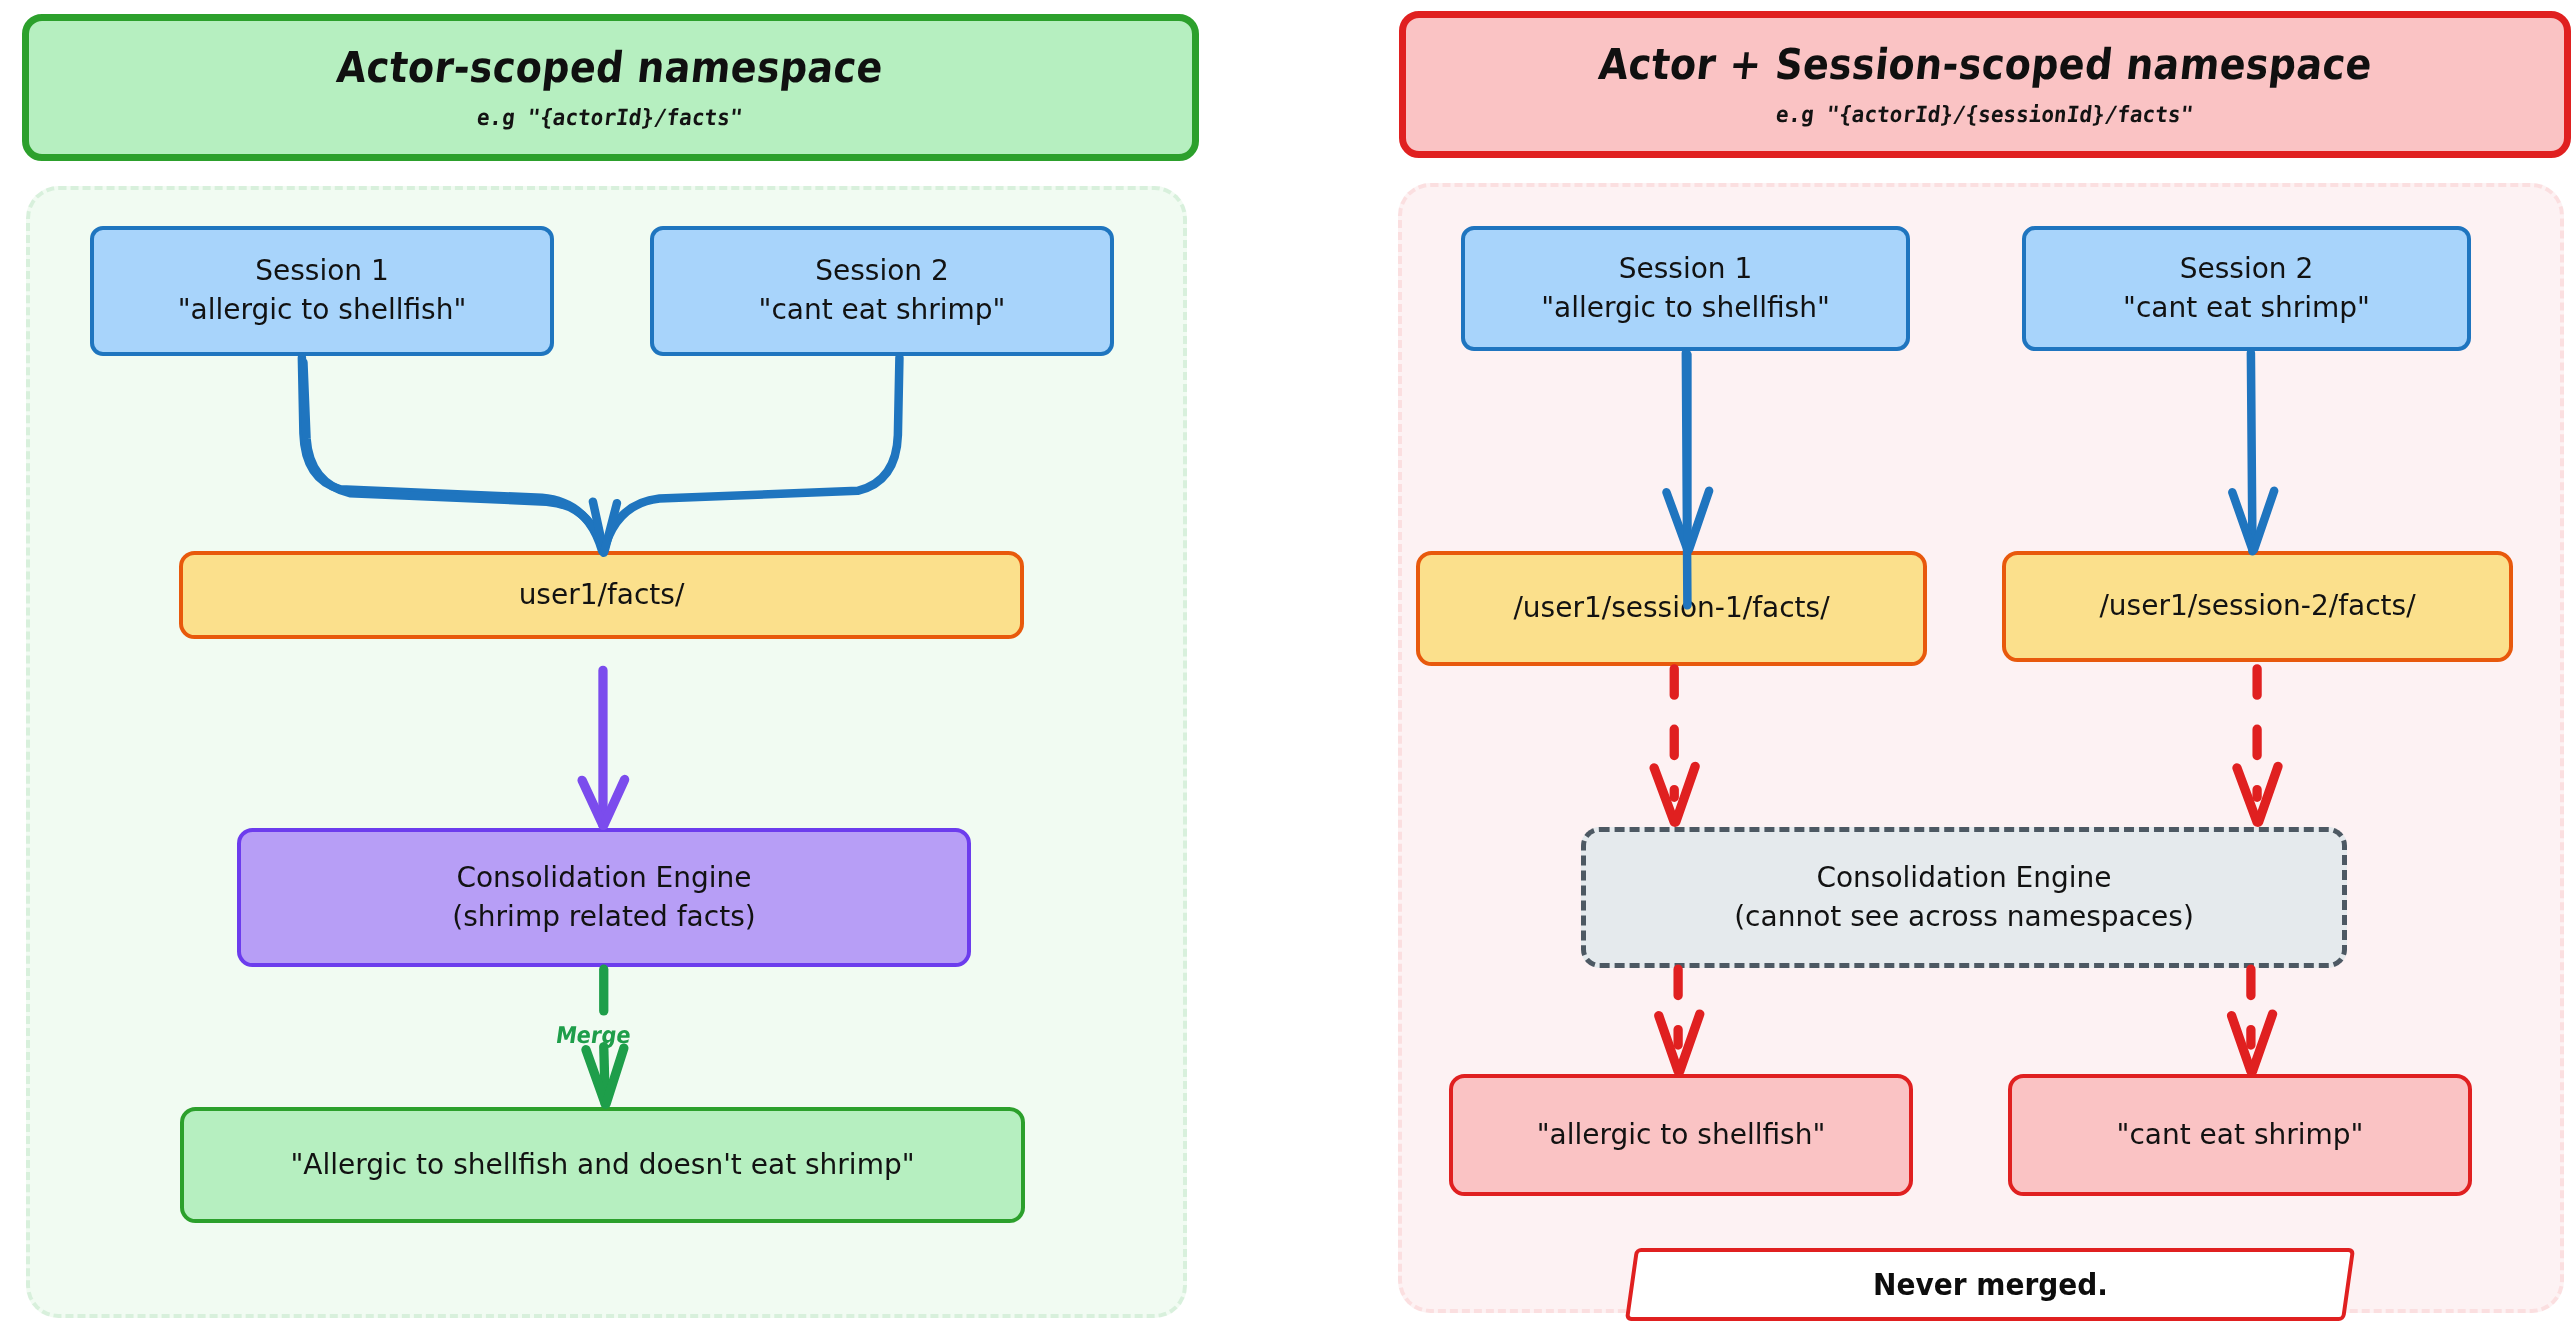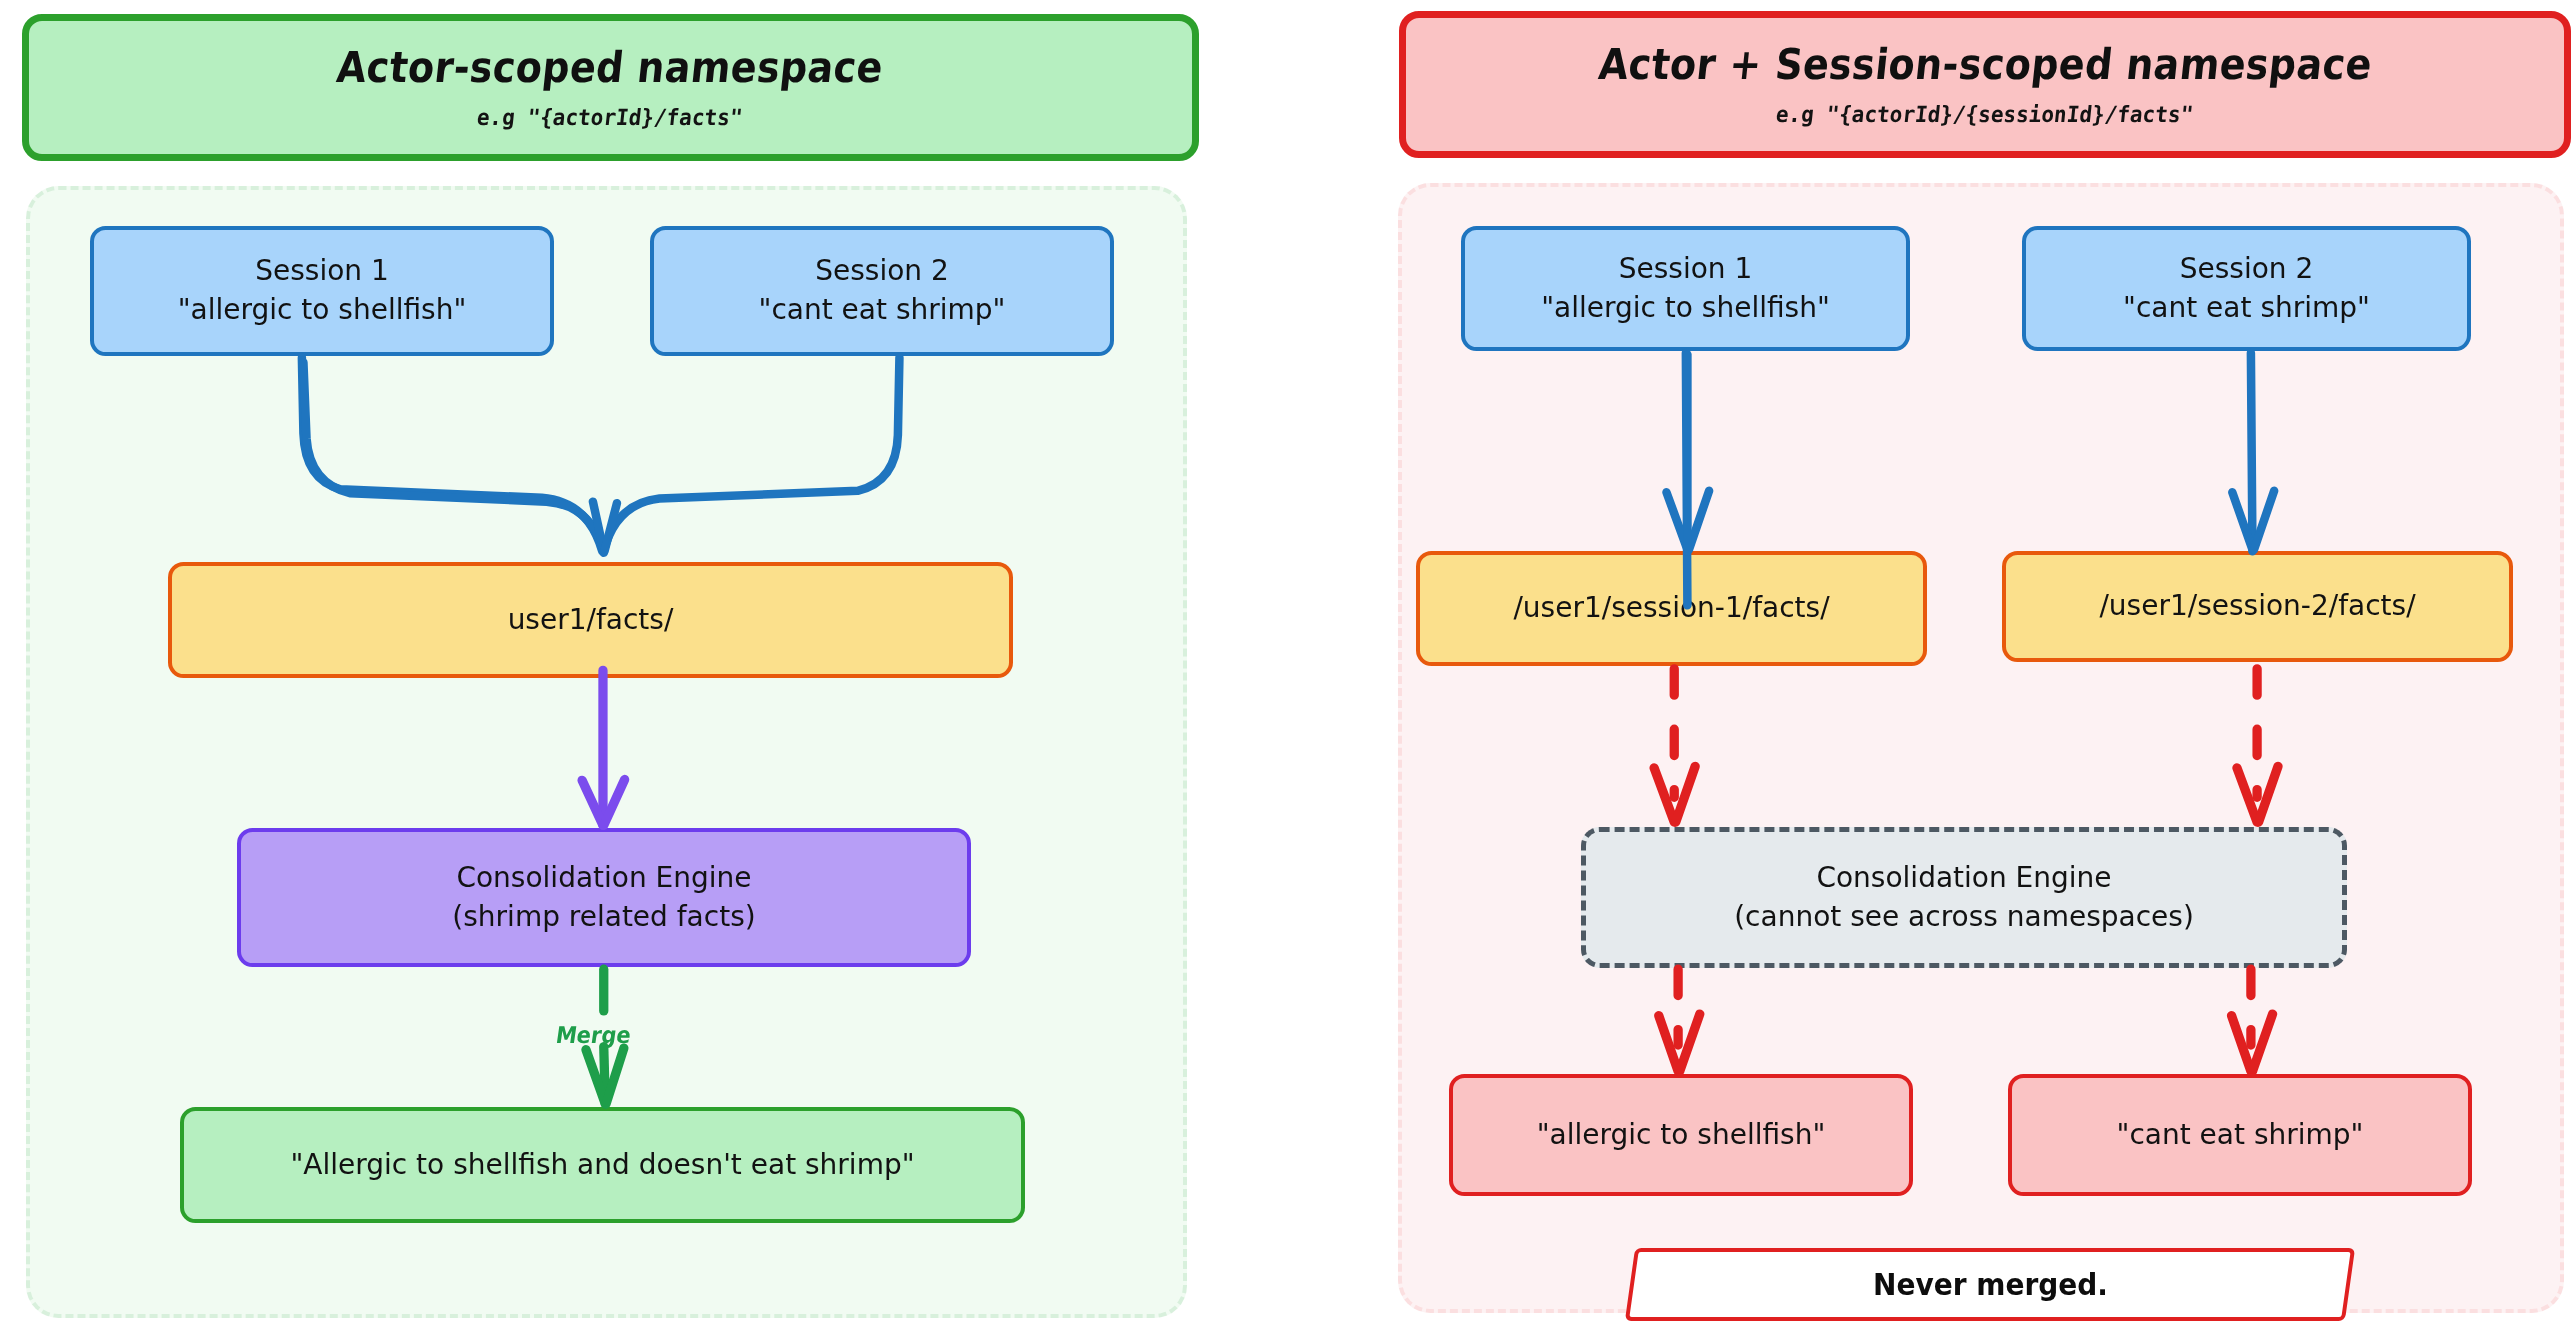--- a/index.html
+++ b/index.html
@@ -54,21 +54,21 @@
     align-items: center; justify-content: center;
     text-align: center;
     color: #121212;
     font-family: "DejaVu Sans", sans-serif;
     font-size: 28px;
     line-height: 1.38;
     padding: 4.6px 14px;
   }
   .node .ln { display: block; white-space: nowrap; }
 
-  .n-blue   { background: #a8d4fb; border-color: #1f75bf; }
+  .n-blue   { background: #a8d4fb; border-color: #1f75bf; border-radius: 13px; }
   .n-yellow { background: #fbe08c; border-color: #e8590c; }
   .n-purple { background: #b79ef6; border-color: #6c3ced; }
   .n-green  { background: #b6efc0; border-color: #2ca02c; }
   .n-red    { background: #fac3c4; border-color: #e02020; }
   .n-grey   { background: #e5eaed; border-color: #4d5963; border-style: dashed; border-width: 5.4px; border-radius: 18.6px; }
 
   .note-card {
     position: absolute;
     background: #ffffff;
     border: 4.6px solid #e02020;
@@ -111,21 +111,21 @@
     <div class="node n-blue" style="left:90px; top:226px; width:464px; height:130px;">
       <span class="ln">Session 1</span>
       <span class="ln">"allergic to shellfish"</span>
     </div>
 
     <div class="node n-blue" style="left:650px; top:226px; width:464px; height:130px;">
       <span class="ln">Session 2</span>
       <span class="ln">"cant eat shrimp"</span>
     </div>
 
-    <div class="node n-yellow" style="left:168px; top:551px; width:845px; height:116px;margin-top:11px;">
+    <div class="node n-yellow" style="left:179px; top:551px; width:845px; height:88px;">
       <span class="ln">user1/facts/</span>
     </div>
 
     <div class="node n-purple" style="left:237px; top:828px; width:734px; height:139px;">
       <span class="ln">Consolidation Engine</span>
       <span class="ln">(shrimp related facts)</span>
     </div>
 
     <div class="edge-label" style="left:556px; top:1023px;">Merge</div>
 

